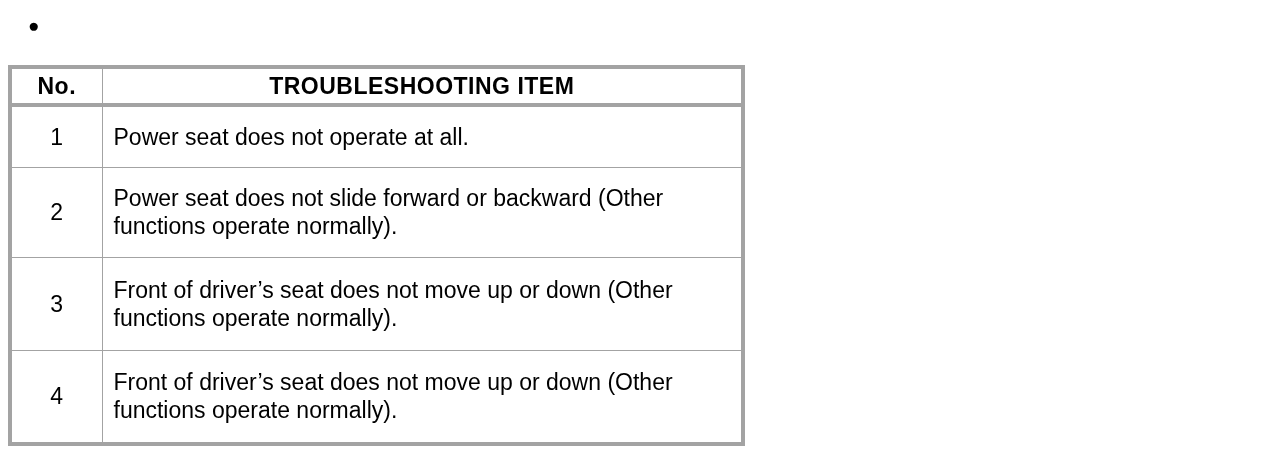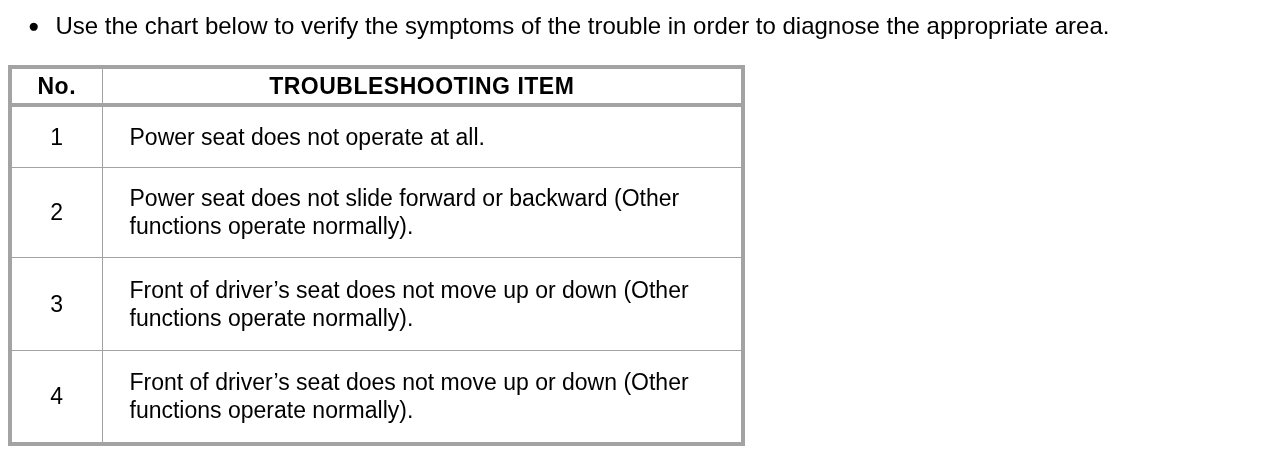--- a/index.html
+++ b/index.html
@@ -52,36 +52,35 @@
     font-size: 23px;
     line-height: 28px;
     vertical-align: middle;
   }
   .ts-table td.cell-no {
     text-align: center;
     padding: 2px;
   }
   .ts-table td.cell-item {
     text-align: left;
-    padding: 6px 10px 6px 27px;
+    padding: 6px 10px 6px 11px;
   }
   .ts-table td.cell-item .item-text {
     max-width: 625px;
   }
   tr.row-h62 { height: 62px; }
   tr.row-h90 { height: 90px; }
   tr.row-h93 { height: 93px; }
   tr.row-h94 { height: 94px; }
 </style>
 </head>
 <body>
 
 <div class="intro">
   <span class="bullet">●</span>
-  <span class="intro-text">Use the chart below to verify the symptoms of the trouble in order to diagnose the appropriate area.</span>
 </div>
 
 <table class="ts-table">
   <colgroup>
     <col class="col-no">
     <col>
   </colgroup>
   <thead>
     <tr>
       <th>No.</th>

